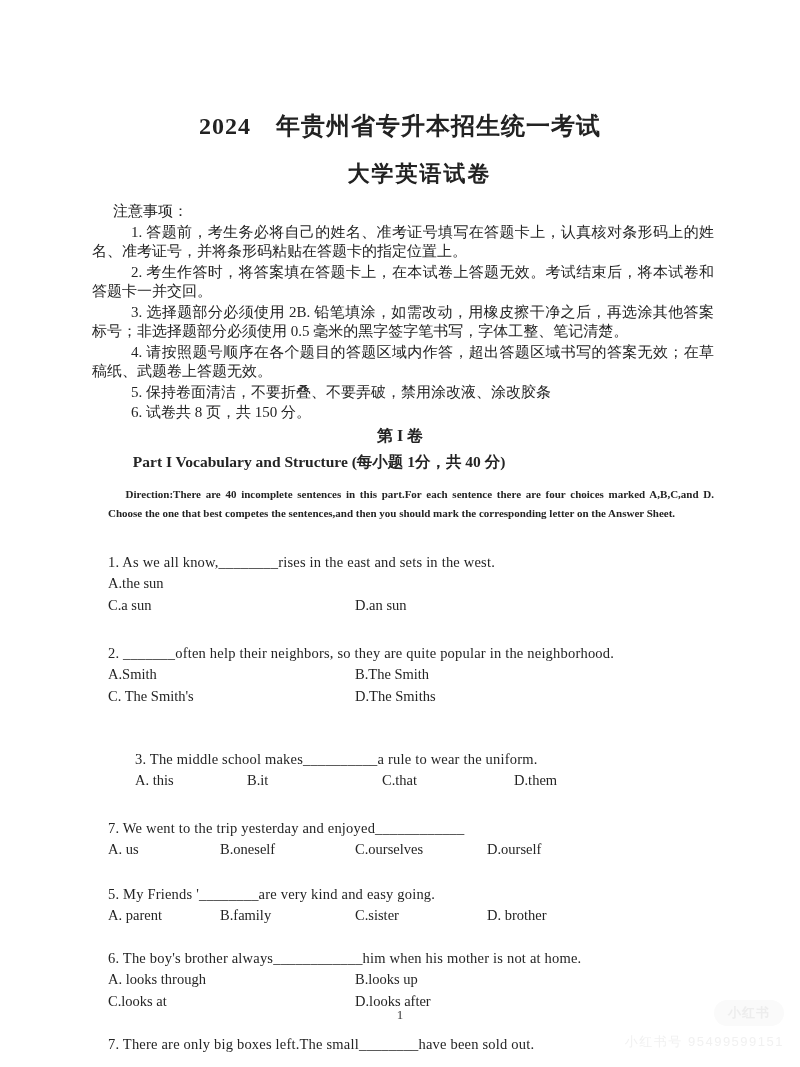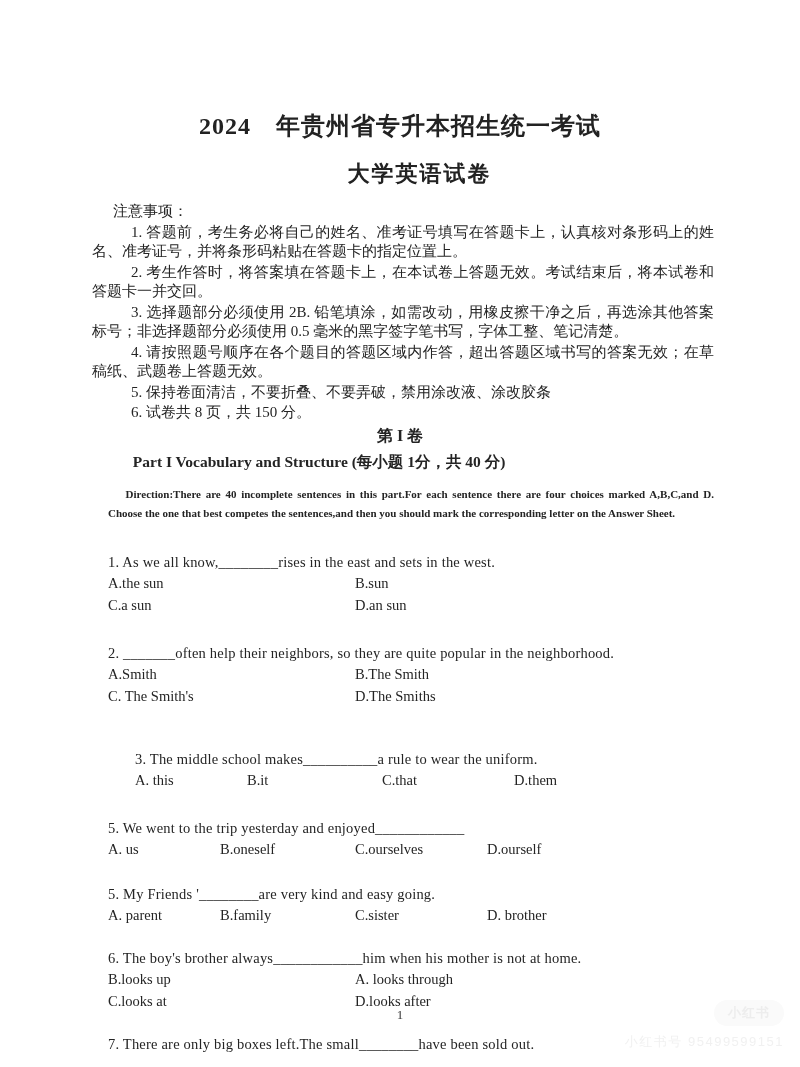--- a/index.html
+++ b/index.html
@@ -148,21 +148,20 @@
 
   <div class="volume-label">第 I 卷</div>
   <div class="part-heading">Part I Vocabulary and Structure (每小题 1分，共 40 分)</div>
   <div class="direction">Direction:There are 40 incomplete sentences in this part.For each sentence there are four choices marked A,B,C,and D. Choose the one that best competes the sentences,and then you should mark the corresponding letter on the Answer Sheet.</div>
 
   <div class="questions" id="questions">
       <div class="question">
         <div class="stem">1. As we all know,________rises in the east and sets in the west.</div>
         <div class="opt-row row2">
           <span class="opt">A.the sun</span>
-          <span class="opt">B.sun</span>
         </div>
         <div class="opt-row row2">
           <span class="opt">C.a sun</span>
           <span class="opt">D.an sun</span>
         </div>
       </div>
       <div class="question">
         <div class="stem">2. _______often help their neighbors, so they are quite popular in the neighborhood.</div>
         <div class="opt-row row2">
           <span class="opt">A.Smith</span>
@@ -176,42 +175,42 @@
       <div class="question">
         <div class="stem">3.  The middle school makes__________a rule to wear the uniform.</div>
         <div class="opt-row row4">
           <span class="opt">A. this</span>
           <span class="opt">B.it</span>
           <span class="opt">C.that</span>
           <span class="opt">D.them</span>
         </div>
       </div>
       <div class="question">
-        <div class="stem">5. We went to the trip yesterday and enjoyed____________</div>
+        <div class="stem">7. We went to the trip yesterday and enjoyed____________</div>
         <div class="opt-row row4">
           <span class="opt">A. us</span>
           <span class="opt">B.oneself</span>
           <span class="opt">C.ourselves</span>
           <span class="opt">D.ourself</span>
         </div>
       </div>
       <div class="question">
         <div class="stem">5. My Friends '________are very kind and easy going.</div>
         <div class="opt-row row4">
           <span class="opt">A. parent</span>
           <span class="opt">B.family</span>
           <span class="opt">C.sister</span>
           <span class="opt">D. brother</span>
         </div>
       </div>
       <div class="question">
         <div class="stem">6. The boy's brother always____________him when his mother is not at home.</div>
         <div class="opt-row row2">
+          <span class="opt">A. looks through</span>
           <span class="opt">B.looks up</span>
-          <span class="opt">A. looks through</span>
         </div>
         <div class="opt-row row2">
           <span class="opt">C.looks at</span>
           <span class="opt">D.looks after</span>
         </div>
       </div>
       <div class="question">
         <div class="stem">7. There are only big boxes left.The small________have been sold out.</div>
       </div>
     </div>

